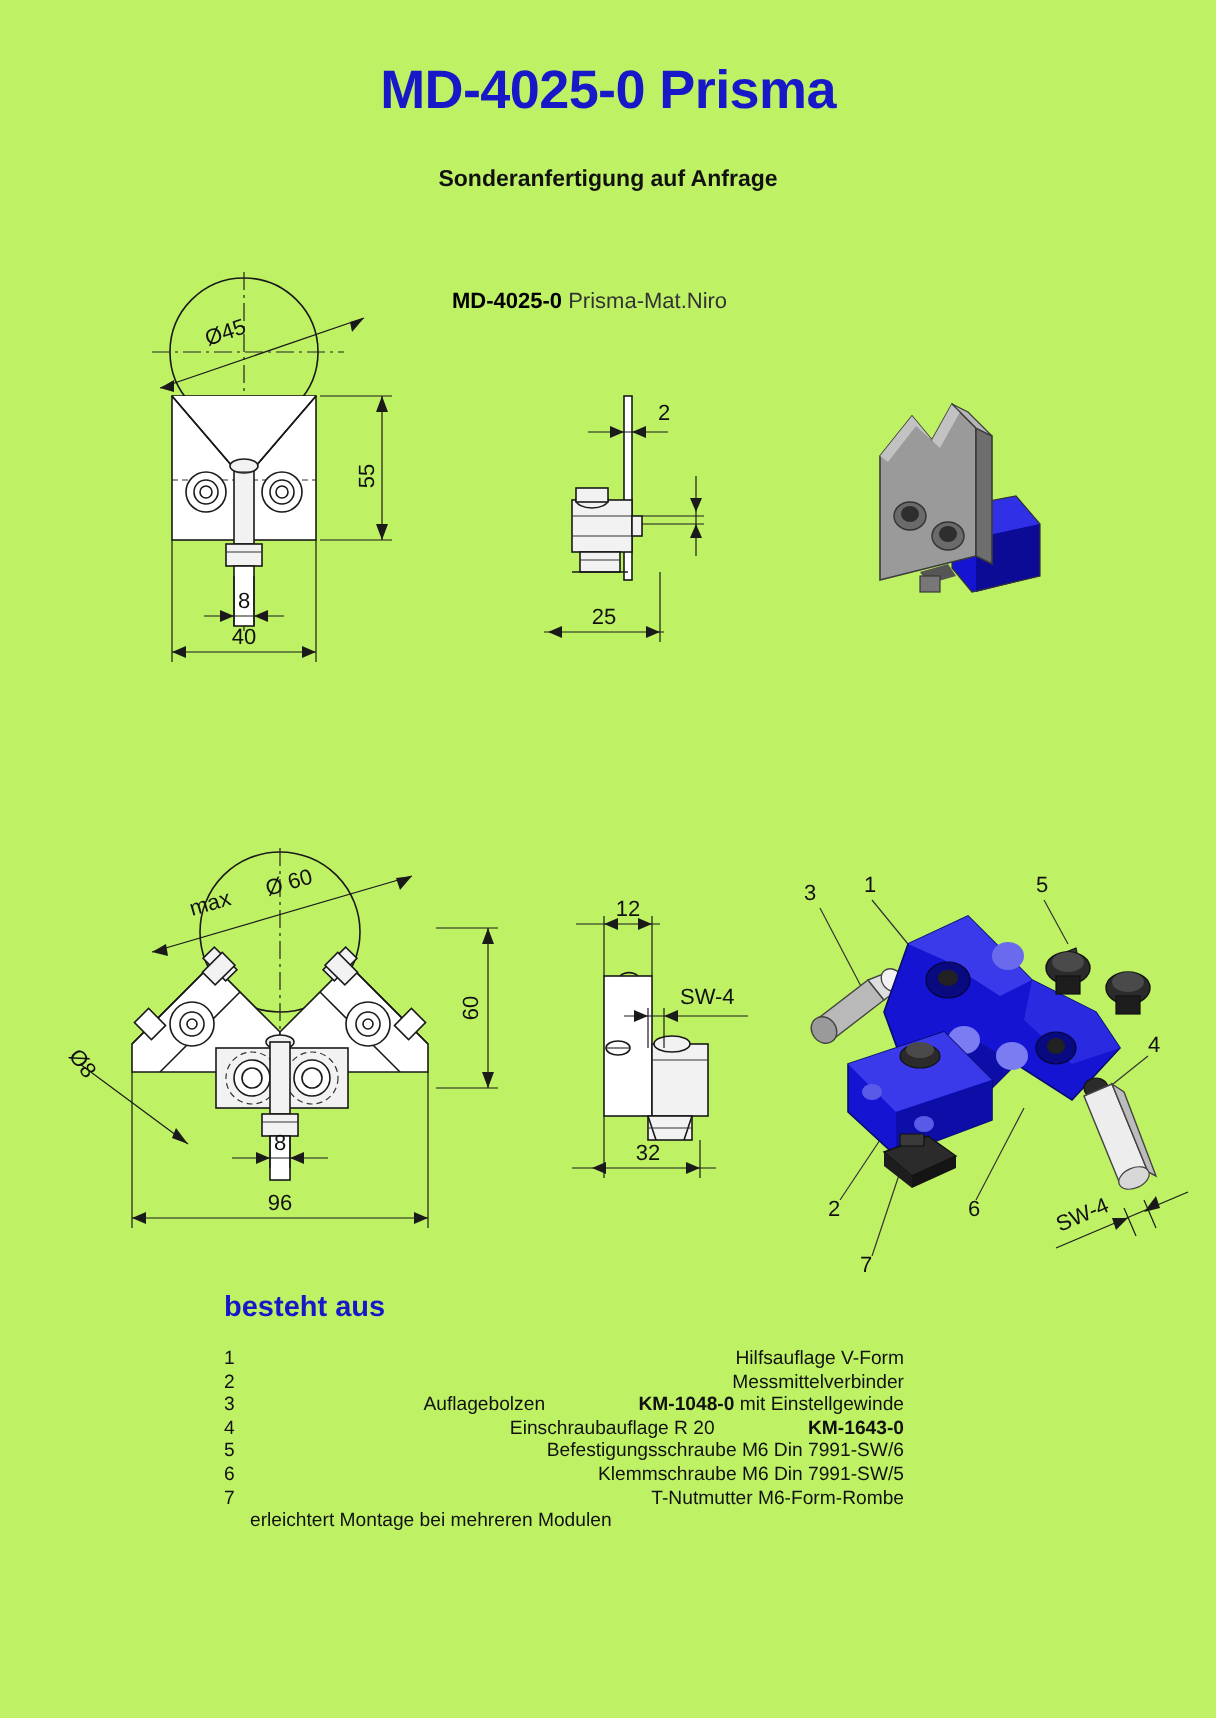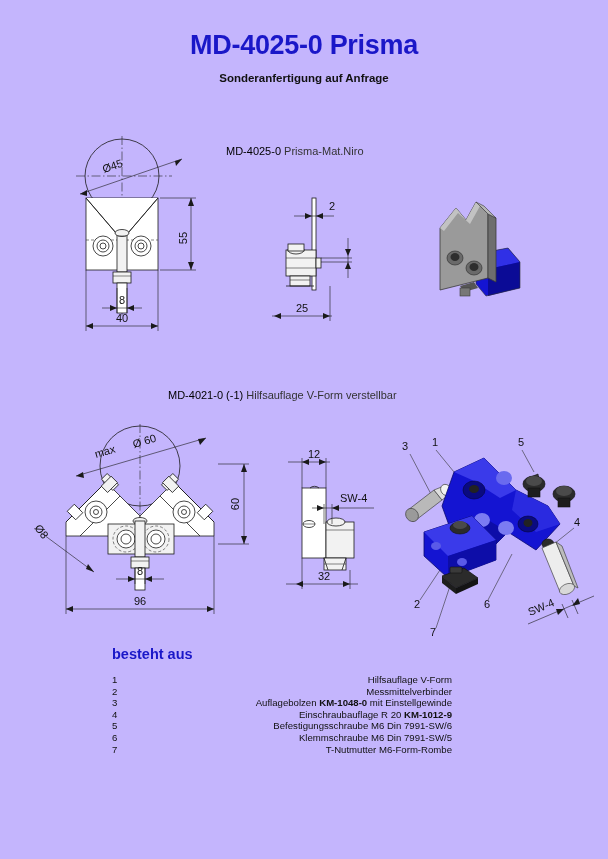--- a/index.html
+++ b/index.html
@@ -1,56 +1,56 @@
 <!DOCTYPE html>
 <html><head>
 <meta charset="utf-8">
 <style>
   html,body{margin:0;padding:0;background:#fff;}
   body{
     width:608px;height:859px;position:relative;overflow:hidden;
     font-family:"Liberation Sans", sans-serif;color:#111;
   }
-  .page{position:absolute;inset:0;background:#c4b5fd;}
+  .page{position:absolute;inset:0;background:#bef264;}
 
   
   .doc-title{
     position:absolute;left:0;right:0;top:30px;text-align:center;
     font-size:27px;font-weight:bold;letter-spacing:-0.3px;
     color:#1a17c8;
   }
   .doc-sub{
-    position:absolute;left:0;right:0;top:72px;text-align:center;
+    position:absolute;left:0;right:0;top:84px;text-align:center;
     font-size:11.5px;font-weight:bold;color:#111;
   }
 
   
   .caption{position:absolute;font-size:11px;color:#333;white-space:nowrap;}
-  .caption b{color:#000;font-weight:normal;}
+  .caption b{color:#000;font-weight:bold;}
 
   
   .dwg{position:absolute;}
   svg{display:block;overflow:visible;}
   .ln{stroke:#1a1a1a;stroke-width:0.8;fill:none;}
   .ln-thin{stroke:#333;stroke-width:0.6;fill:none;}
   .cl{stroke:#222;stroke-width:0.6;fill:none;stroke-dasharray:9 2.5 1.5 2.5;}
   .hid{stroke:#333;stroke-width:0.6;fill:none;stroke-dasharray:3 2;}
   .dim{stroke:#1a1a1a;stroke-width:0.6;fill:none;}
   .fillw{fill:#ffffff;}
   .fillg{fill:#f2f2f2;}
   .dimtxt{font-family:"Liberation Sans", sans-serif;font-size:11px;fill:#111;}
   .calltxt{font-family:"Liberation Sans", sans-serif;font-size:11px;fill:#111;font-weight:normal;}
 
   
   .bom{position:absolute;left:112px;top:646px;width:340px;}
   .bom-title{font-size:14.5px;font-weight:bold;color:#1a17c8;margin:0 0 12px 0;}
   .bom-row{display:flex;align-items:baseline;font-size:9.6px;line-height:11.6px;color:#111;}
   .bom-num{width:13px;flex:0 0 13px;}
   .bom-txt{flex:1;white-space:nowrap;text-align:right;}
-  .bom-txt b{font-weight:bold;}
+  .bom-txt b{font-weight:bold;margin-left:44px;}
   .bom-note{margin-left:13px;font-size:9.6px;line-height:11.6px;color:#111;}
 </style>
 </head>
 <body>
 
 <div class="page">
 
   <div class="doc-title">MD-4025-0 Prisma</div>
   <div class="doc-sub">Sonderanfertigung auf Anfrage</div>
 
@@ -172,24 +172,20 @@
 
       <ellipse cx="51" cy="66" rx="8" ry="7" fill="#6a6a6a" stroke="#333" stroke-width="0.7"></ellipse>
       <ellipse cx="51" cy="65" rx="4.5" ry="4" fill="#2e2e2e"></ellipse>
       <ellipse cx="70" cy="76" rx="8" ry="7" fill="#6a6a6a" stroke="#333" stroke-width="0.7"></ellipse>
       <ellipse cx="70" cy="75" rx="4.5" ry="4" fill="#2e2e2e"></ellipse>
 
       <rect x="56" y="96" width="10" height="8" fill="#777" stroke="#3a3a3a" stroke-width="0.6"></rect>
     </svg>
   </div>
 
-  <div class="caption" style="left:168px;top:389px;">
-    <b>MD-4021-0 (-1)</b> 
-    <span>Hilfsauflage V-Form verstellbar</span>
-  </div>
 
   <div class="dwg" style="left:28px;top:424px;">
     <svg width="255" height="200" viewBox="0 0 255 200">
 
       <circle class="ln" cx="112" cy="42" r="40"></circle>
       <line class="cl" x1="112" y1="0" x2="112" y2="150"></line>
 
       <g>
         <polygon class="ln fillw" points="38,98 78,58 112,92 112,112 70,112 38,112"></polygon>
         <line class="ln" x1="38" y1="98" x2="78" y2="58"></line>
@@ -405,29 +401,30 @@
     <div class="bom-row">
       <span class="bom-num">2</span>
       <span class="bom-txt">Messmittelverbinder</span>
     </div>
     <div class="bom-row">
       <span class="bom-num">3</span>
       <span class="bom-txt">Auflagebolzen <b>KM-1048-0</b> mit Einstellgewinde</span>
     </div>
     <div class="bom-row">
       <span class="bom-num">4</span>
-      <span class="bom-txt">Einschraubauflage R 20 <b>KM-1012-9</b></span>
+      <span class="bom-txt">Einschraubauflage R 20 <b>KM-1643-0</b></span>
     </div>
     <div class="bom-row">
       <span class="bom-num">5</span>
       <span class="bom-txt">Befestigungsschraube M6 Din 7991-SW/6</span>
     </div>
     <div class="bom-row">
       <span class="bom-num">6</span>
       <span class="bom-txt">Klemmschraube M6 Din 7991-SW/5</span>
     </div>
     <div class="bom-row">
       <span class="bom-num">7</span>
       <span class="bom-txt">T-Nutmutter M6-Form-Rombe</span>
     </div>
+    <div class="bom-note">erleichtert Montage bei mehreren Modulen</div>
   </div>
 
 </div>
 
 </body></html>

